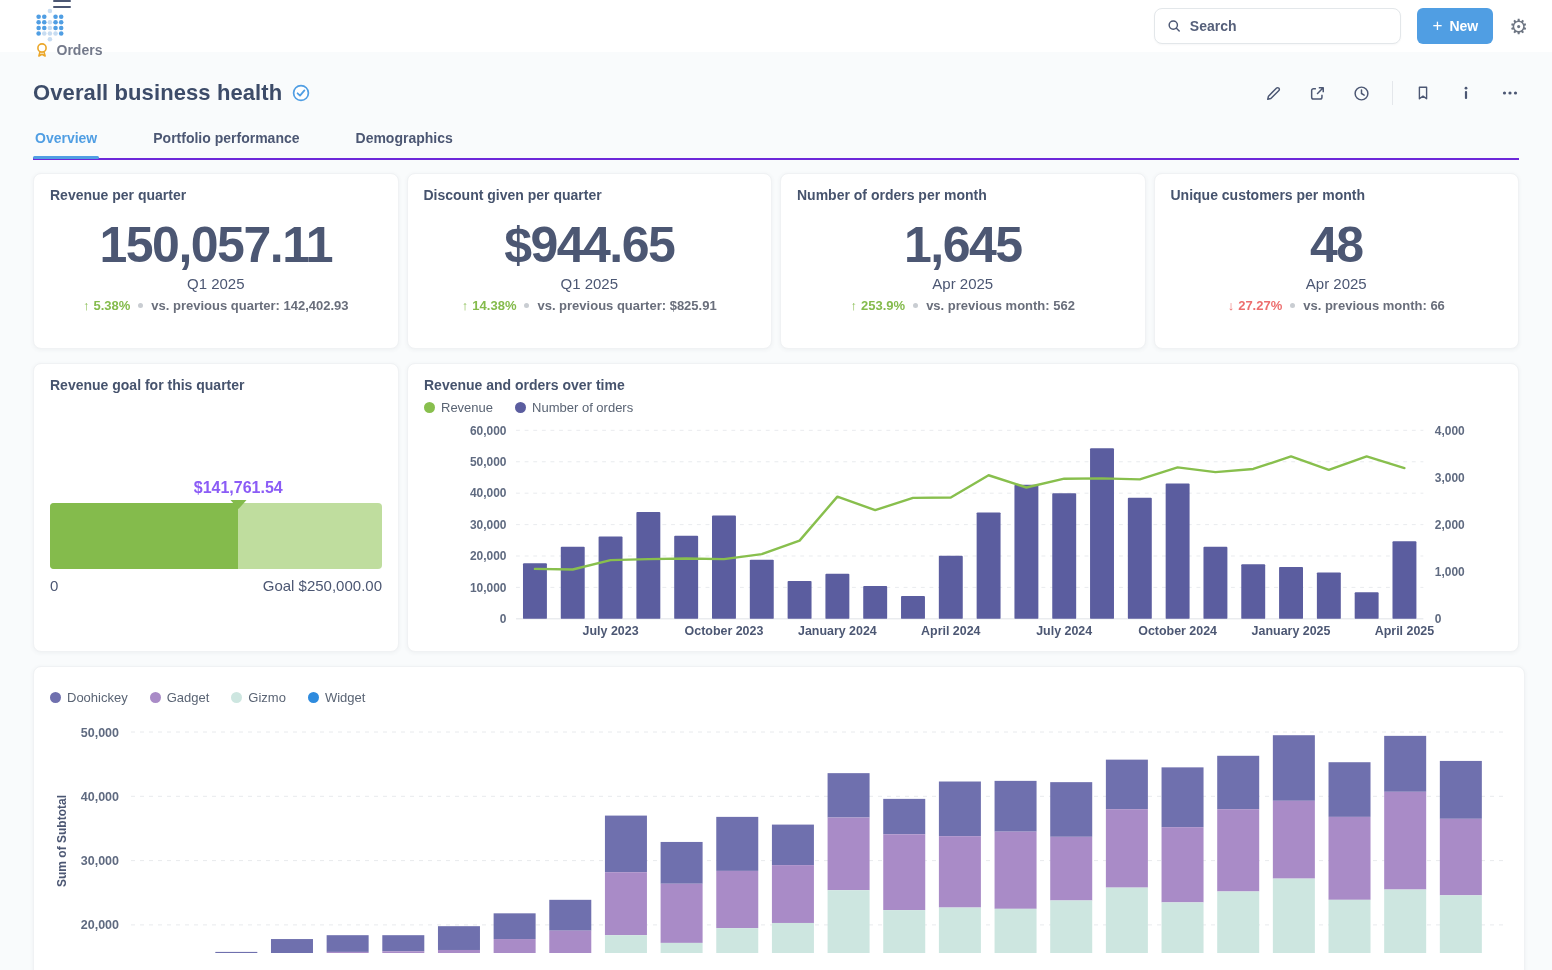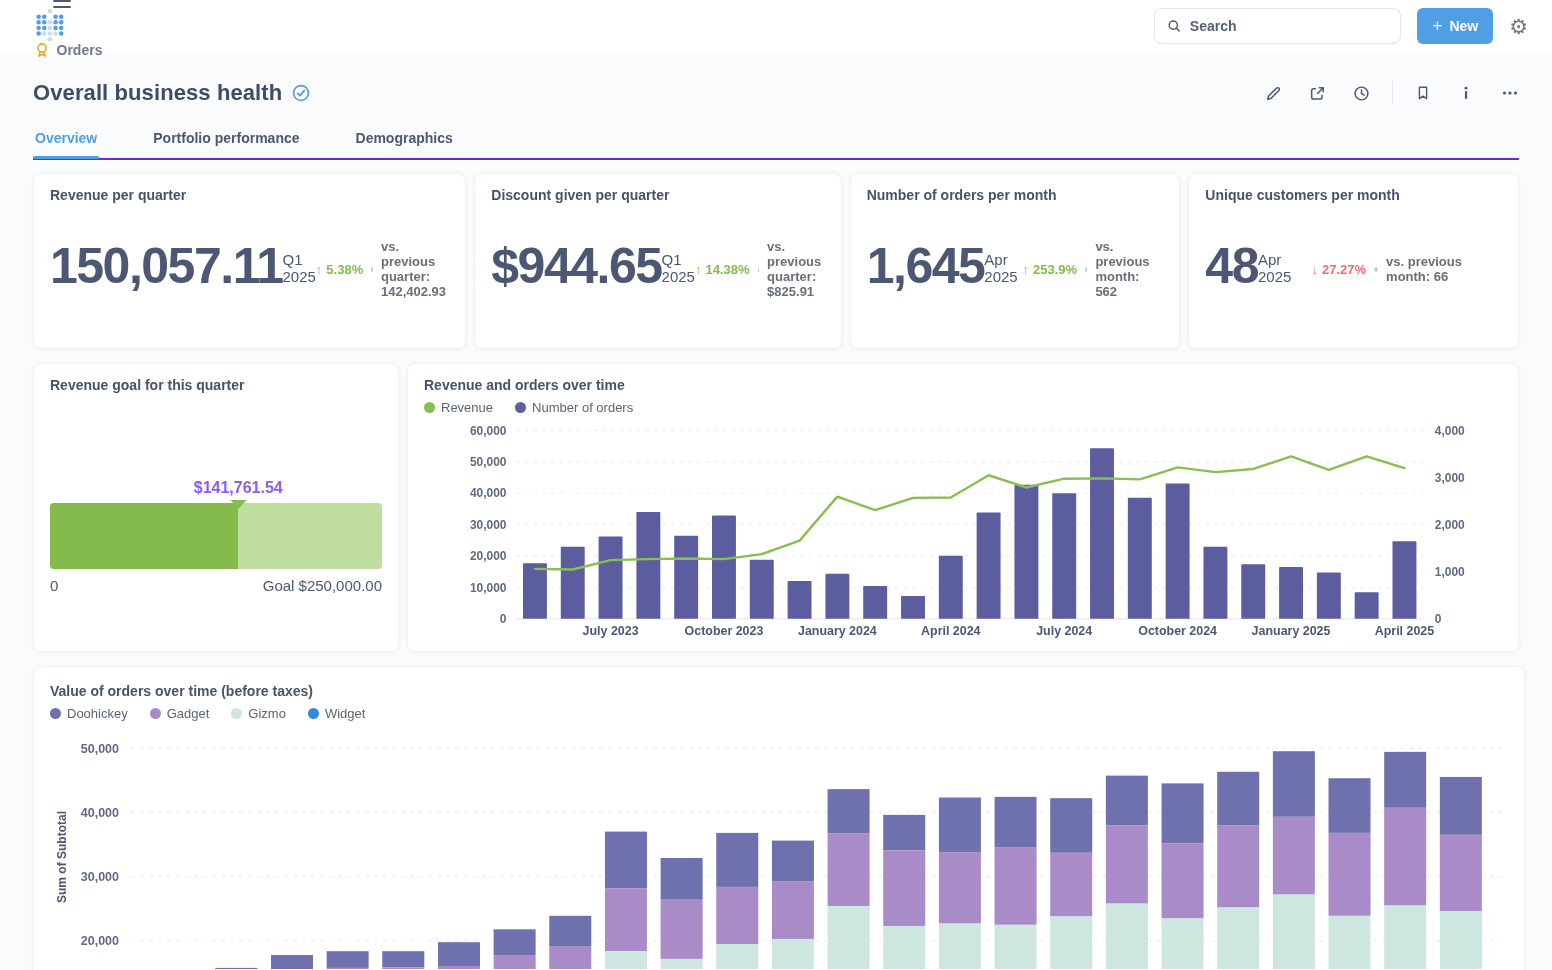--- a/index.html
+++ b/index.html
@@ -38,21 +38,21 @@
   
   .row { display:flex; gap:8px; margin:0 33px; }
   .row1 { margin-top:13px; height:176px; }
   .row2 { margin-top:14px; height:289px; }
   .row3 { margin-top:14px; height:340px; }
   .card { background:#fff; border:1px solid #F0F2F4; border-radius:8px; box-shadow:0 1px 4px rgba(45,60,80,.06); padding:13px 16px; position:relative; }
   .card-title { font-size:14px; font-weight:700; color:#46536D; cursor:pointer; }
 
   
   .kpi-card { flex:1; display:flex; flex-direction:column; cursor:pointer; }
-  .kpi-center { flex:1; display:flex; flex-direction:row; align-items:center; justify-content:center; margin-top:-6px; }
+  .kpi-center { flex:1; display:flex; flex-direction:column; align-items:center; justify-content:center; margin-top:-6px; }
   .kpi-value { font-size:50px; font-weight:700; color:#4C5773; letter-spacing:-1.5px; line-height:1.05; }
   .kpi-period { font-size:15px; font-weight:400; color:#4C5773; margin-top:3px; }
   .kpi-change { margin-top:6px; display:flex; align-items:center; font-size:13px; }
   .delta { font-weight:700; display:flex; align-items:center; gap:4px; }
   .delta.up { color:var(--pos,#84BB4C); }
   .delta.down { color:var(--neg,#ED6E6E); }
   .dotsep { width:5px; height:5px; border-radius:50%; background:#C9CDD2; display:inline-block; margin:0 8px; }
   .compare { color:#696E7B; font-weight:700; }
 
   
@@ -340,21 +340,20 @@
         <text x="644.75" y="230" text-anchor="middle" class="xtick">July 2024</text>
         <text x="763.25" y="230" text-anchor="middle" class="xtick">October 2024</text>
         <text x="881.75" y="230" text-anchor="middle" class="xtick">January 2025</text>
         <text x="1000.25" y="230" text-anchor="middle" class="xtick">April 2025</text>
       </svg>
   </div>
 </div>
 
 <div class="row row3">
   <div class="card chart-card" style="padding-top:16px;">
-    <div class="card-title">Value of orders over time (before taxes)</div>
     <div class="legend">
       <span class="legend-item">
         <span class="legend-dot" style="background: rgb(111, 112, 174);"></span>
         <span>Doohickey</span>
       </span>
       <span class="legend-item">
         <span class="legend-dot" style="background: rgb(169, 139, 199);"></span>
         <span>Gadget</span>
       </span>
       <span class="legend-item">

